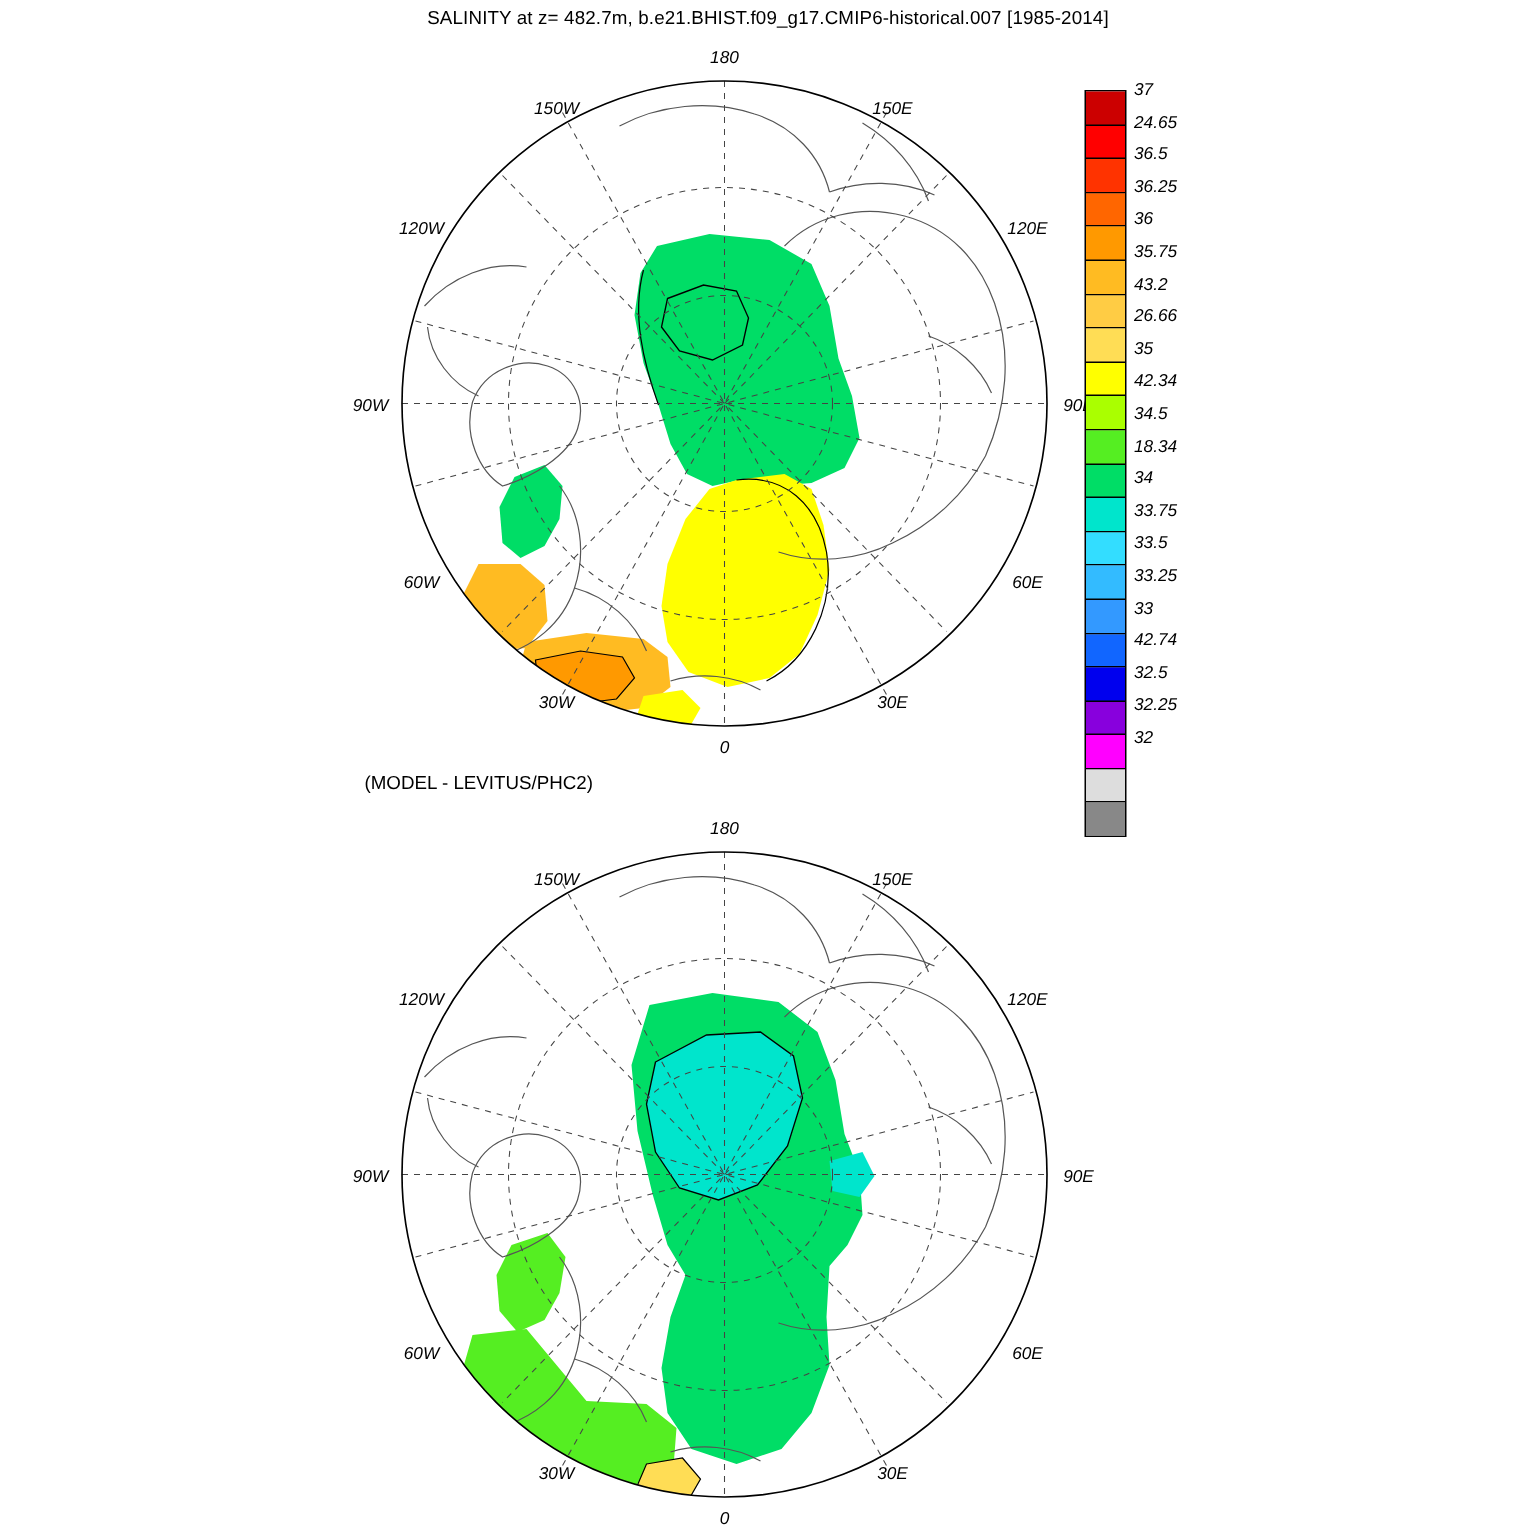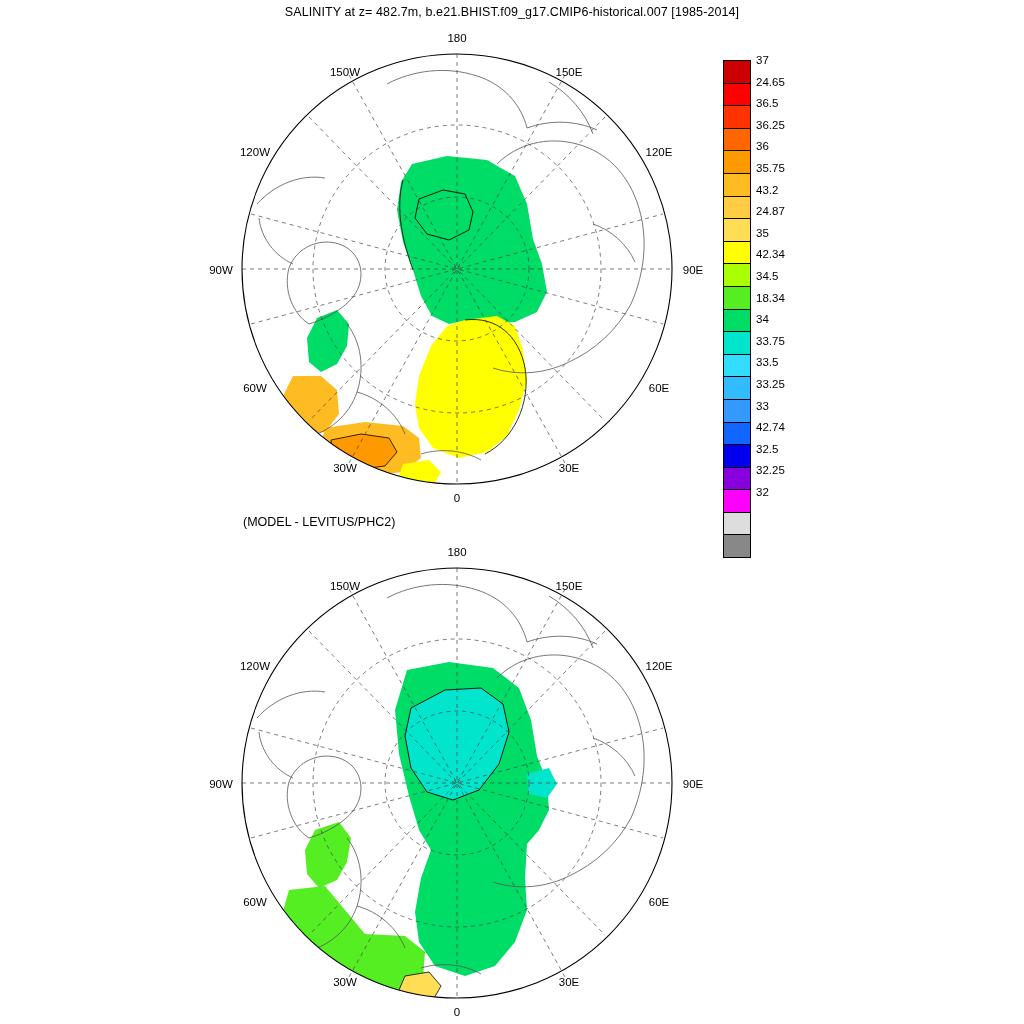--- a/index.html
+++ b/index.html
@@ -38,24 +38,25 @@
 
   .panel {
     position: absolute;
     left: 0;
   }
   .panel-top { top: 24px; }
   .panel-bottom { top: 538px; }
 
   .map-wrap {
     position: absolute;
-    left: 197px;
+    left: 223px;
     top: 0;
     width: 520px;
     height: 490px;
+    font-style: italic;
   }
 
   
   .cbar {
     position: absolute;
     width: 120px;
   }
   .cbar-top { left: 710px; top: 28px; }
   .cbar-bottom { left: 710px; top: 540px; }
 
@@ -69,20 +70,21 @@
   }
   .cbar-cell {
     width: 26px;
     height: 21.6px;
   }
   .cbar-labels {
     position: absolute;
     left: 46px;
     top: 0px;
     width: 70px;
+    font-style: italic;
   }
   .cbar-label {
     height: 21.6px;
     line-height: 1px;
     font-size: 11.5px;
     color: #000;
     text-align: left;
     white-space: nowrap;
   }
 
@@ -225,21 +227,21 @@
           <div class="cbar-cell" style="background: rgb(136, 136, 136);"></div>
         </div>
       <div class="cbar-labels" id="cbar-labels-top" style="top: 8px; padding-top: 0px;">
           <div class="cbar-label">37</div>
           <div class="cbar-label">24.65</div>
           <div class="cbar-label">36.5</div>
           <div class="cbar-label">36.25</div>
           <div class="cbar-label">36</div>
           <div class="cbar-label">35.75</div>
           <div class="cbar-label">43.2</div>
-          <div class="cbar-label">24.87</div>
+          <div class="cbar-label">26.66</div>
           <div class="cbar-label">35</div>
           <div class="cbar-label">42.34</div>
           <div class="cbar-label">34.5</div>
           <div class="cbar-label">18.34</div>
           <div class="cbar-label">34</div>
           <div class="cbar-label">33.75</div>
           <div class="cbar-label">33.5</div>
           <div class="cbar-label">33.25</div>
           <div class="cbar-label">33</div>
           <div class="cbar-label">42.74</div>

